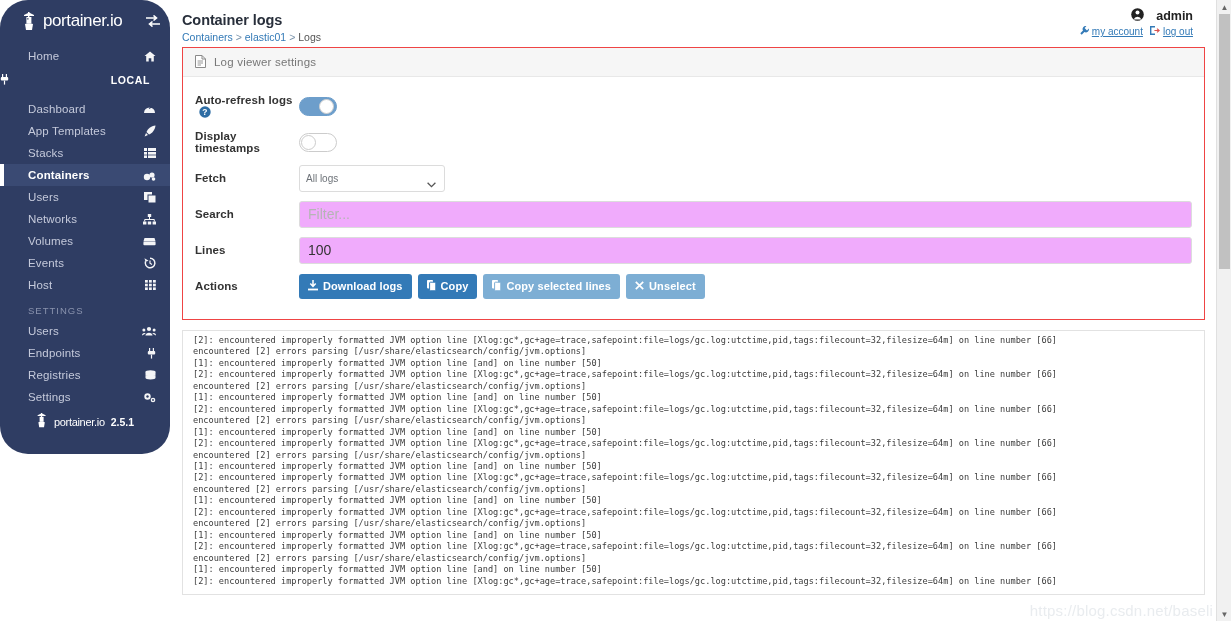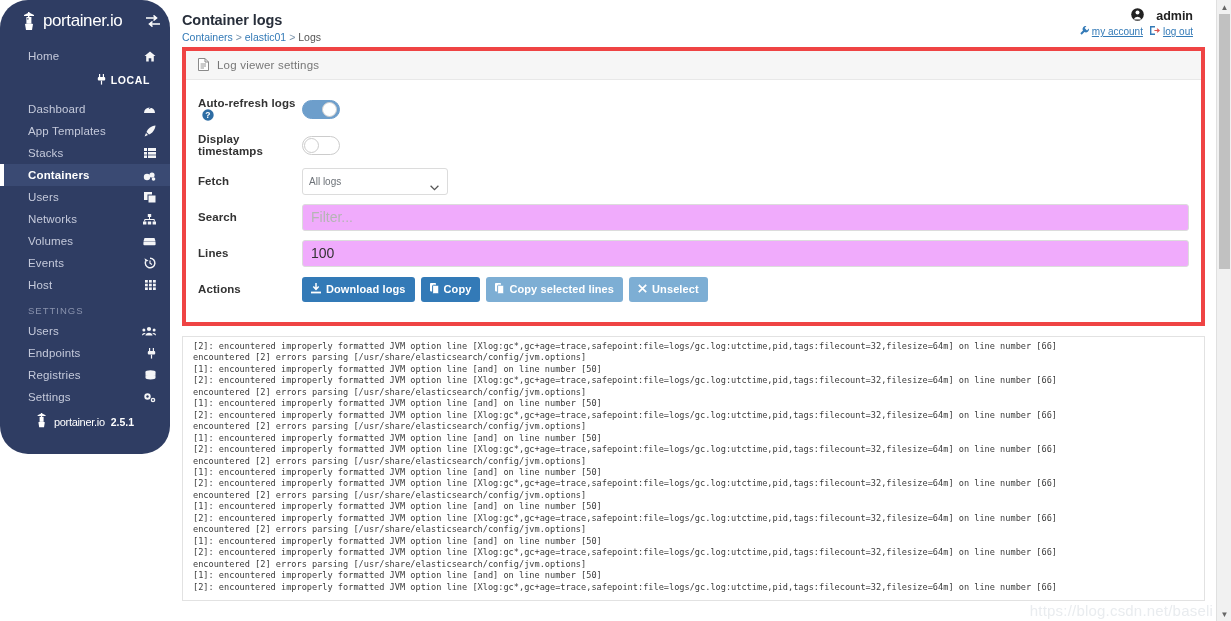--- a/index.html
+++ b/index.html
@@ -50,21 +50,21 @@
     background: #3a4a73;
     color: #ffffff;
     font-weight: bold;
   }
   .nav-item.active::before {
     content: ""; position: absolute; left: 0; top: 0; bottom: 0;
     width: 4px; background: #ffffff;
   }
   .nav-row-wrap { padding-top: 4px; }
   .local-row {
-    display:flex; align-items:center; justify-content:flex-end;
+    display:flex; align-items:center; justify-content:space-between;
     gap:5px; color:#fff; font-size:10.5px; font-weight:bold;
     letter-spacing: 0.6px;
     height: 20px; margin: 3px 0 8px 0; padding-right: 20px;
   }
   .settings-label {
     color: #8a93ae; font-size: 9.5px; letter-spacing: 1px;
     padding: 0 0 0 28px; height: 20px; display: flex; align-items: center;
     margin-top: 4px;
   }
   .side-footer {
@@ -101,21 +101,21 @@
   }
   .user-links {
     margin-top: 2px; font-size: 10px;
     display: flex; align-items: center; justify-content: flex-end; gap: 7px;
   }
   .user-links a { color: #337ab7; text-decoration: underline; display:flex; align-items:center; gap:3px;}
 
   
   .panel {
     margin: 0 26px 0 12px;
-    border: 4px solid #ef4444;
+    border: 1px solid #ef4444;
     background: #fff;
   }
   .panel-head {
     background: #f6f6f6;
     border-bottom: 1px solid #e8e8e8;
     height: 29px;
     display: flex; align-items: center;
     gap: 8px;
     padding: 0 12px;
     font-size: 11.5px; color: #777;

